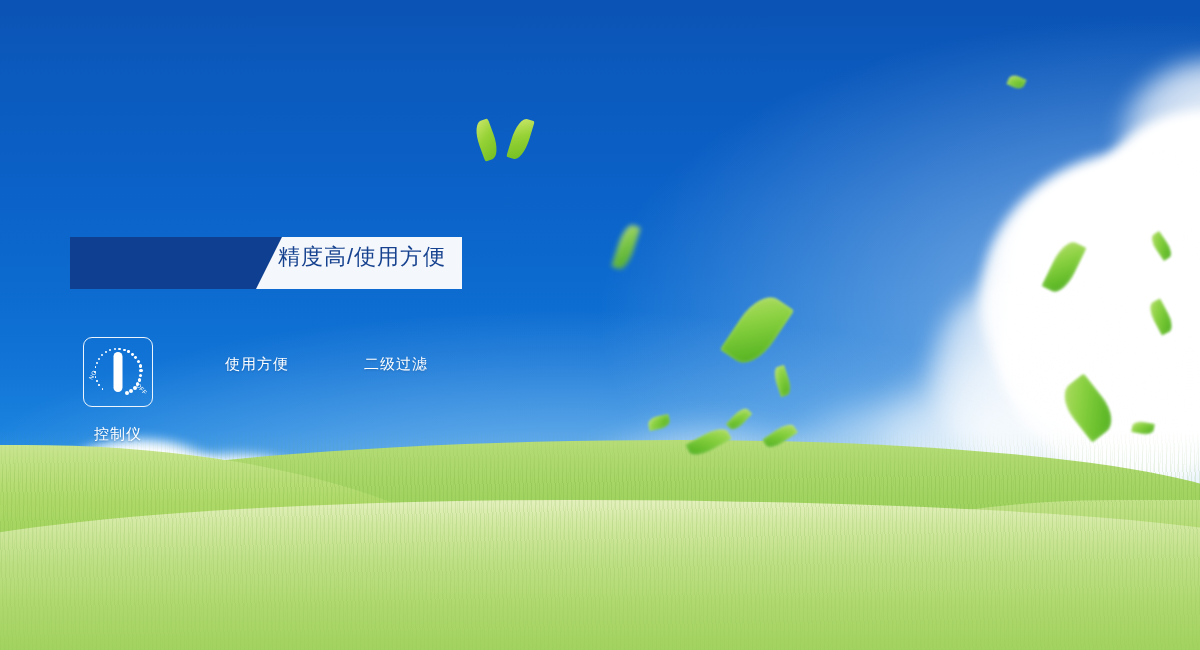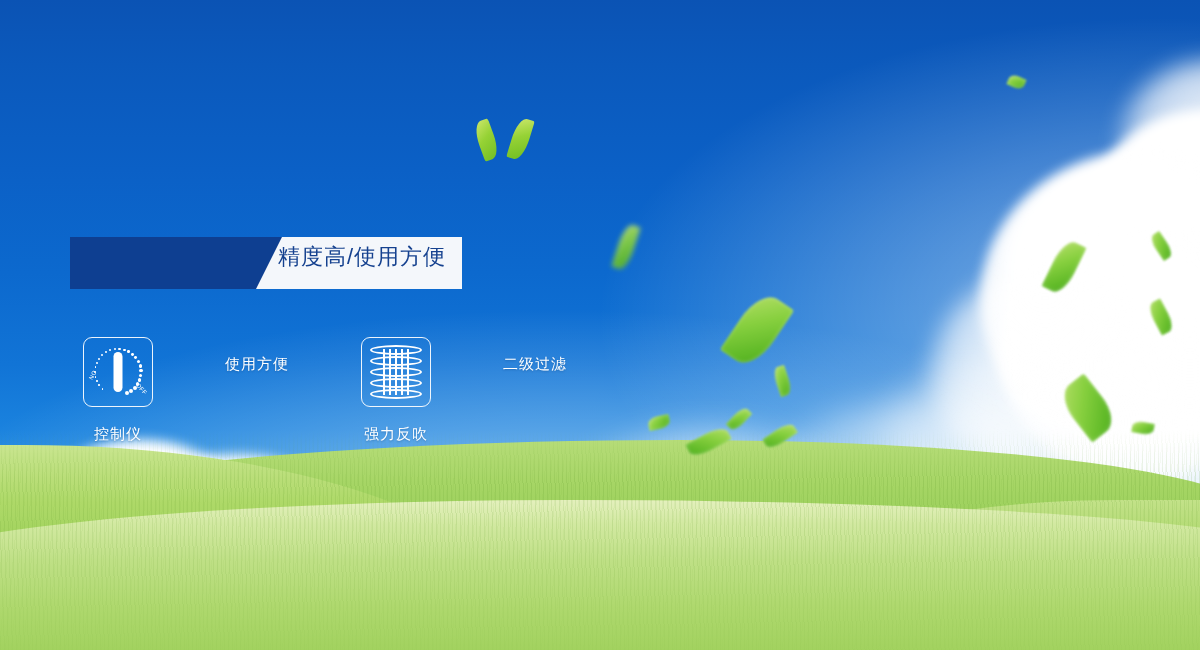--- a/index.html
+++ b/index.html
@@ -443,33 +443,20 @@
             <span class="dot" style="width: 4.2px; height: 4.2px; margin-left: 6.89px; margin-top: 19.07px;"></span>
           </div>
       </div>
       <div class="feature-label">控制仪</div>
     </div>
 
     <div class="feature">
       <div class="feature-label">使用方便</div>
     </div>
 
-    <div class="feature">
-      <div class="feature-box">
-        <div class="stack">
-          <div class="bars"></div>
-          <div class="disc" style="top:0px;"></div>
-          <div class="disc" style="top:11px;"></div>
-          <div class="disc" style="top:22px;"></div>
-          <div class="disc" style="top:33px;"></div>
-          <div class="disc" style="top:44px;"></div>
-        </div>
-      </div>
-      <div class="feature-label">强力反吹</div>
-    </div>
 
     <div class="feature">
       <div class="feature-label">二级过滤</div>
     </div>
 
 
   </div>
 </div>
 
 </body></html>

